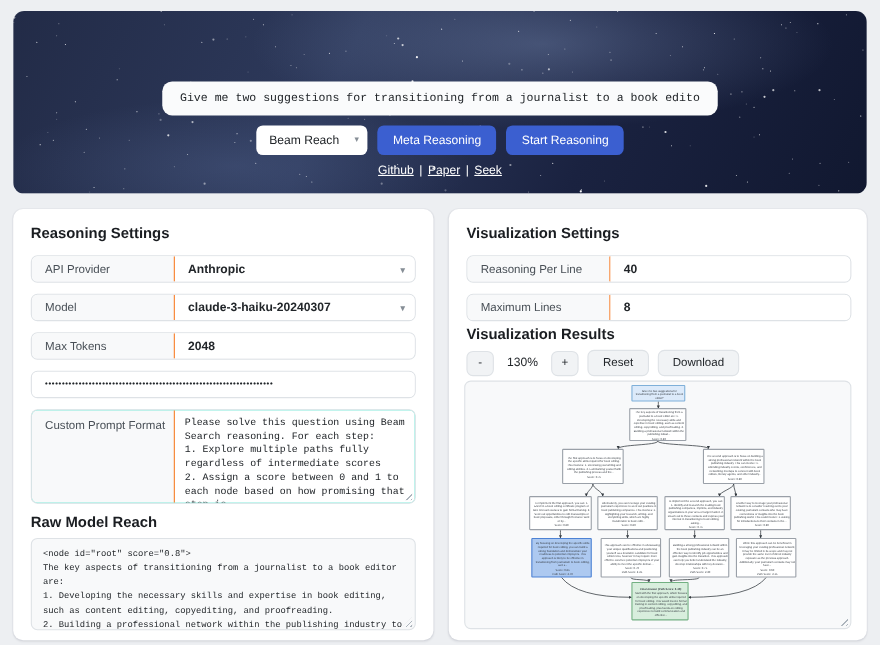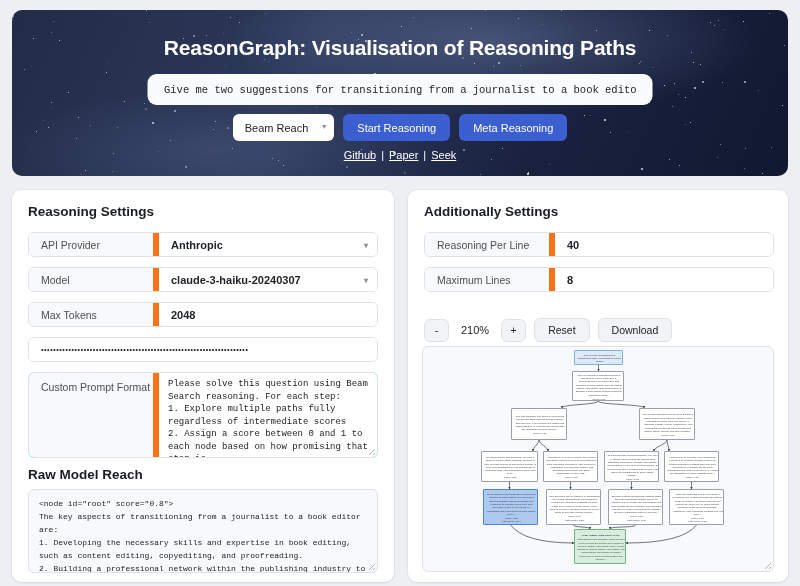--- a/index.html
+++ b/index.html
@@ -59,21 +59,21 @@
   .card-left  { left:12px;  width:382px; }
   .card-right { left:408px; width:380px; }
   .card h2 { position:absolute; left:16px; font-size:13.5px; font-weight:700; color:#1a1d21; }
   
   .srow {
     position:absolute; left:16px; width:350px; height:25px;
     border:1px solid #dee2e6; border-radius:6px; background:#fff;
     display:flex; align-items:stretch; overflow:hidden;
   }
   .srow-label {
-    width:130px; background:#f8f9fa; border-right:6px solid #f97316;
+    width:130px; background:#f8f9fa; border-right:1px solid #f97316;
     display:flex; align-items:center; padding-left:12px;
     font-size:10.5px; color:#495057; flex-shrink:0;
   }
   .srow-value {
     flex:1; position:relative; display:flex; align-items:center; padding:0 20px 0 12px;
     font-size:11px; font-weight:600; color:#212529; background:#fff;
   }
   .srow-value .caret { position:absolute; right:9px; top:8px; font-size:8px; color:#868e96; }
   .srow-value.masked {
     font-size:7px; letter-spacing:0.6px; font-weight:700; white-space:nowrap; overflow:hidden;
@@ -304,29 +304,28 @@
       <span class="star" style="left: 346px; top: 29px; width: 1px; height: 1px; opacity: 0.68;"></span>
       <span class="star" style="left: 511px; top: 89px; width: 2px; height: 2px; opacity: 0.92;"></span>
       <span class="star" style="left: 662px; top: 73px; width: 1px; height: 1px; opacity: 0.72;"></span>
       <span class="star" style="left: 456px; top: 109px; width: 1px; height: 1px; opacity: 0.72;"></span>
       <span class="star" style="left: 134px; top: 0px; width: 1px; height: 1px; opacity: 0.78;"></span>
       <span class="star" style="left: 253px; top: 3px; width: 1px; height: 1px; opacity: 0.34;"></span>
       <span class="star" style="left: 218px; top: 7px; width: 1px; height: 1px; opacity: 0.59;"></span>
       <span class="star" style="left: 105px; top: 117px; width: 1px; height: 1px; opacity: 0.41;"></span>
       <span class="star" style="left: 481px; top: 56px; width: 1px; height: 1px; opacity: 0.51;"></span>
     </div>
-  <h1>ReasonGraph: Visualisation of Reasoning Paths</h1>
   <input class="question" readonly="" value="Give me two suggestions for transitioning from a journalist to a book editor?" style="">
   <div class="hero-buttons">
     <div class="method-select">
       <span>Beam Reach</span>
       <span class="caret">▾</span>
     </div>
+    <button class="btn-blue">Meta Reasoning</button>
     <button class="btn-blue">Start Reasoning</button>
-    <button class="btn-blue">Meta Reasoning</button>
   </div>
   <div class="hero-links" id="hero-links"><a>Github</a><span class="sep">|</span><a>Paper</a><span class="sep">|</span><a>Seek</a></div>
 </div>
 
 <section class="card card-left">
   <h2 style="top:14px">Reasoning Settings</h2>
   <div id="left-rows">
       <div class="srow" style="top: 42px;">
         <div class="srow-label">API Provider</div>
         <div class="srow-value">Anthropic<span class="caret">▾</span></div>
@@ -355,34 +354,35 @@
   <div class="raw-box">
     <pre>&lt;node id="root" score="0.8"&gt;
 The key aspects of transitioning from a journalist to a book editor are:
 1. Developing the necessary skills and expertise in book editing, such as content editing, copyediting, and proofreading.
 2. Building a professional network within the publishing industry to</pre>
     <div class="rz"></div>
   </div>
 </section>
 
 <section class="card card-right">
-  <h2 style="top:14px">Additionally Settings</h2>
+  <h2 style="top:14px">Visualization Settings</h2>
   <div id="right-rows">
       <div class="srow" style="top: 42px;">
         <div class="srow-label">Reasoning Per Line</div>
         <div class="srow-value">40</div>
       </div>
       <div class="srow" style="top: 77px;">
         <div class="srow-label">Maximum Lines</div>
         <div class="srow-value">8</div>
       </div>
     </div>
+  <h2 style="top:106px">Visualization Results</h2>
   <div class="controls">
     <button class="ctl-btn ctl-sq">-</button>
-    <span class="zoom-label">210%</span>
+    <span class="zoom-label">130%</span>
     <button class="ctl-btn ctl-sq">+</button>
     <button class="ctl-btn ctl-wide">Reset</button>
     <button class="ctl-btn ctl-wide">Download</button>
   </div>
   <div class="graph" id="graph">
     <div class="rz"></div>
   <svg width="350" height="224">
         <defs>
           <marker id="ah" markerWidth="5" markerHeight="5" refX="3.5" refY="2" orient="auto">
             <path d="M0,0L4,2L0,4z" fill="#343a40"></path>

